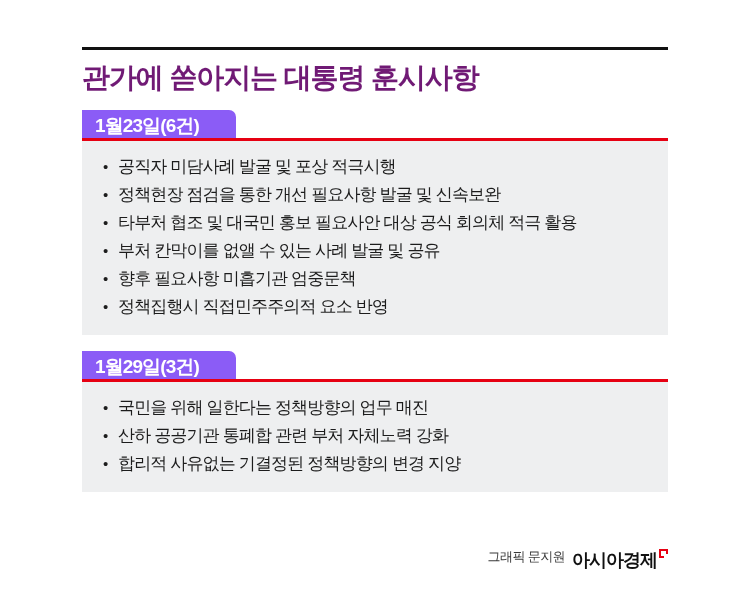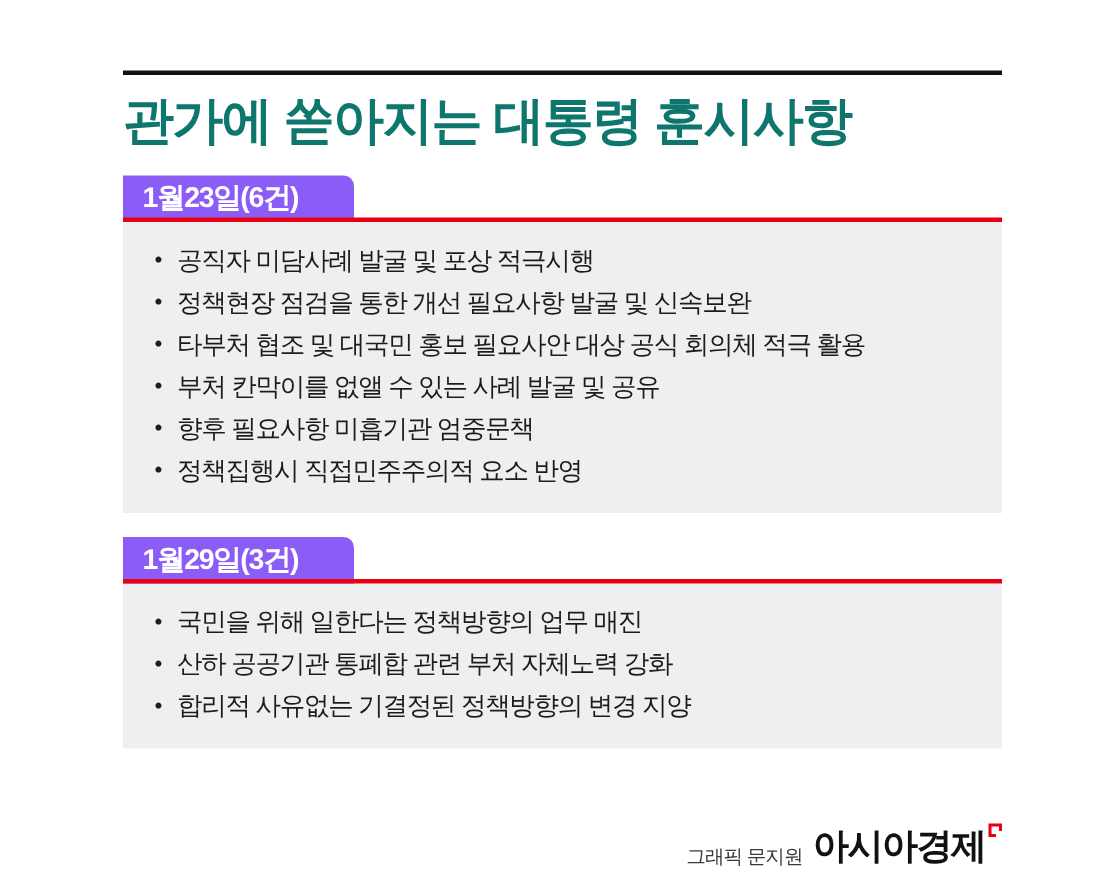--- a/index.html
+++ b/index.html
@@ -34,25 +34,25 @@
   .top-rule {
     margin-top: 47px;
     height: 3px;
     background: #111111;
     width: 100%;
   }
 
   .page-title {
     margin: 0;
     padding: 11px 0 0 0;
-    font-size: 34px;
+    font-size: 28px;
     font-weight: 700;
     letter-spacing: -1.1px;
     line-height: 1.18;
-    color: #0f766e;
+    color: #701a75;
     white-space: nowrap;
   }
 
   
   .section {
     margin-top: 16px;
   }
   .section + .section {
   }
 
@@ -120,40 +120,40 @@
     font-size: 15px;
     color: #1c1c1c;
   }
 
   
   .footer {
     position: absolute;
     right: 77px;
     top: 548px;
     display: flex;
-    align-items: flex-end;
+    align-items: flex-start;
     gap: 7px;
   }
 
   .credit-text {
     font-size: 13px;
     font-weight: 400;
     letter-spacing: -0.6px;
     color: #3a3a3a;
     white-space: nowrap;
   }
 
   .brand-wrap {
     display: flex;
     align-items: flex-start;
     gap: 2px;
   }
 
   .brand-name {
-    font-size: 24px;
+    font-size: 18px;
     font-weight: 700;
     letter-spacing: -1px;
     color: #111111;
     white-space: nowrap;
   }
 
   .brand-mark {
     display: inline-block;
     width: 9px;
     height: 9px;

